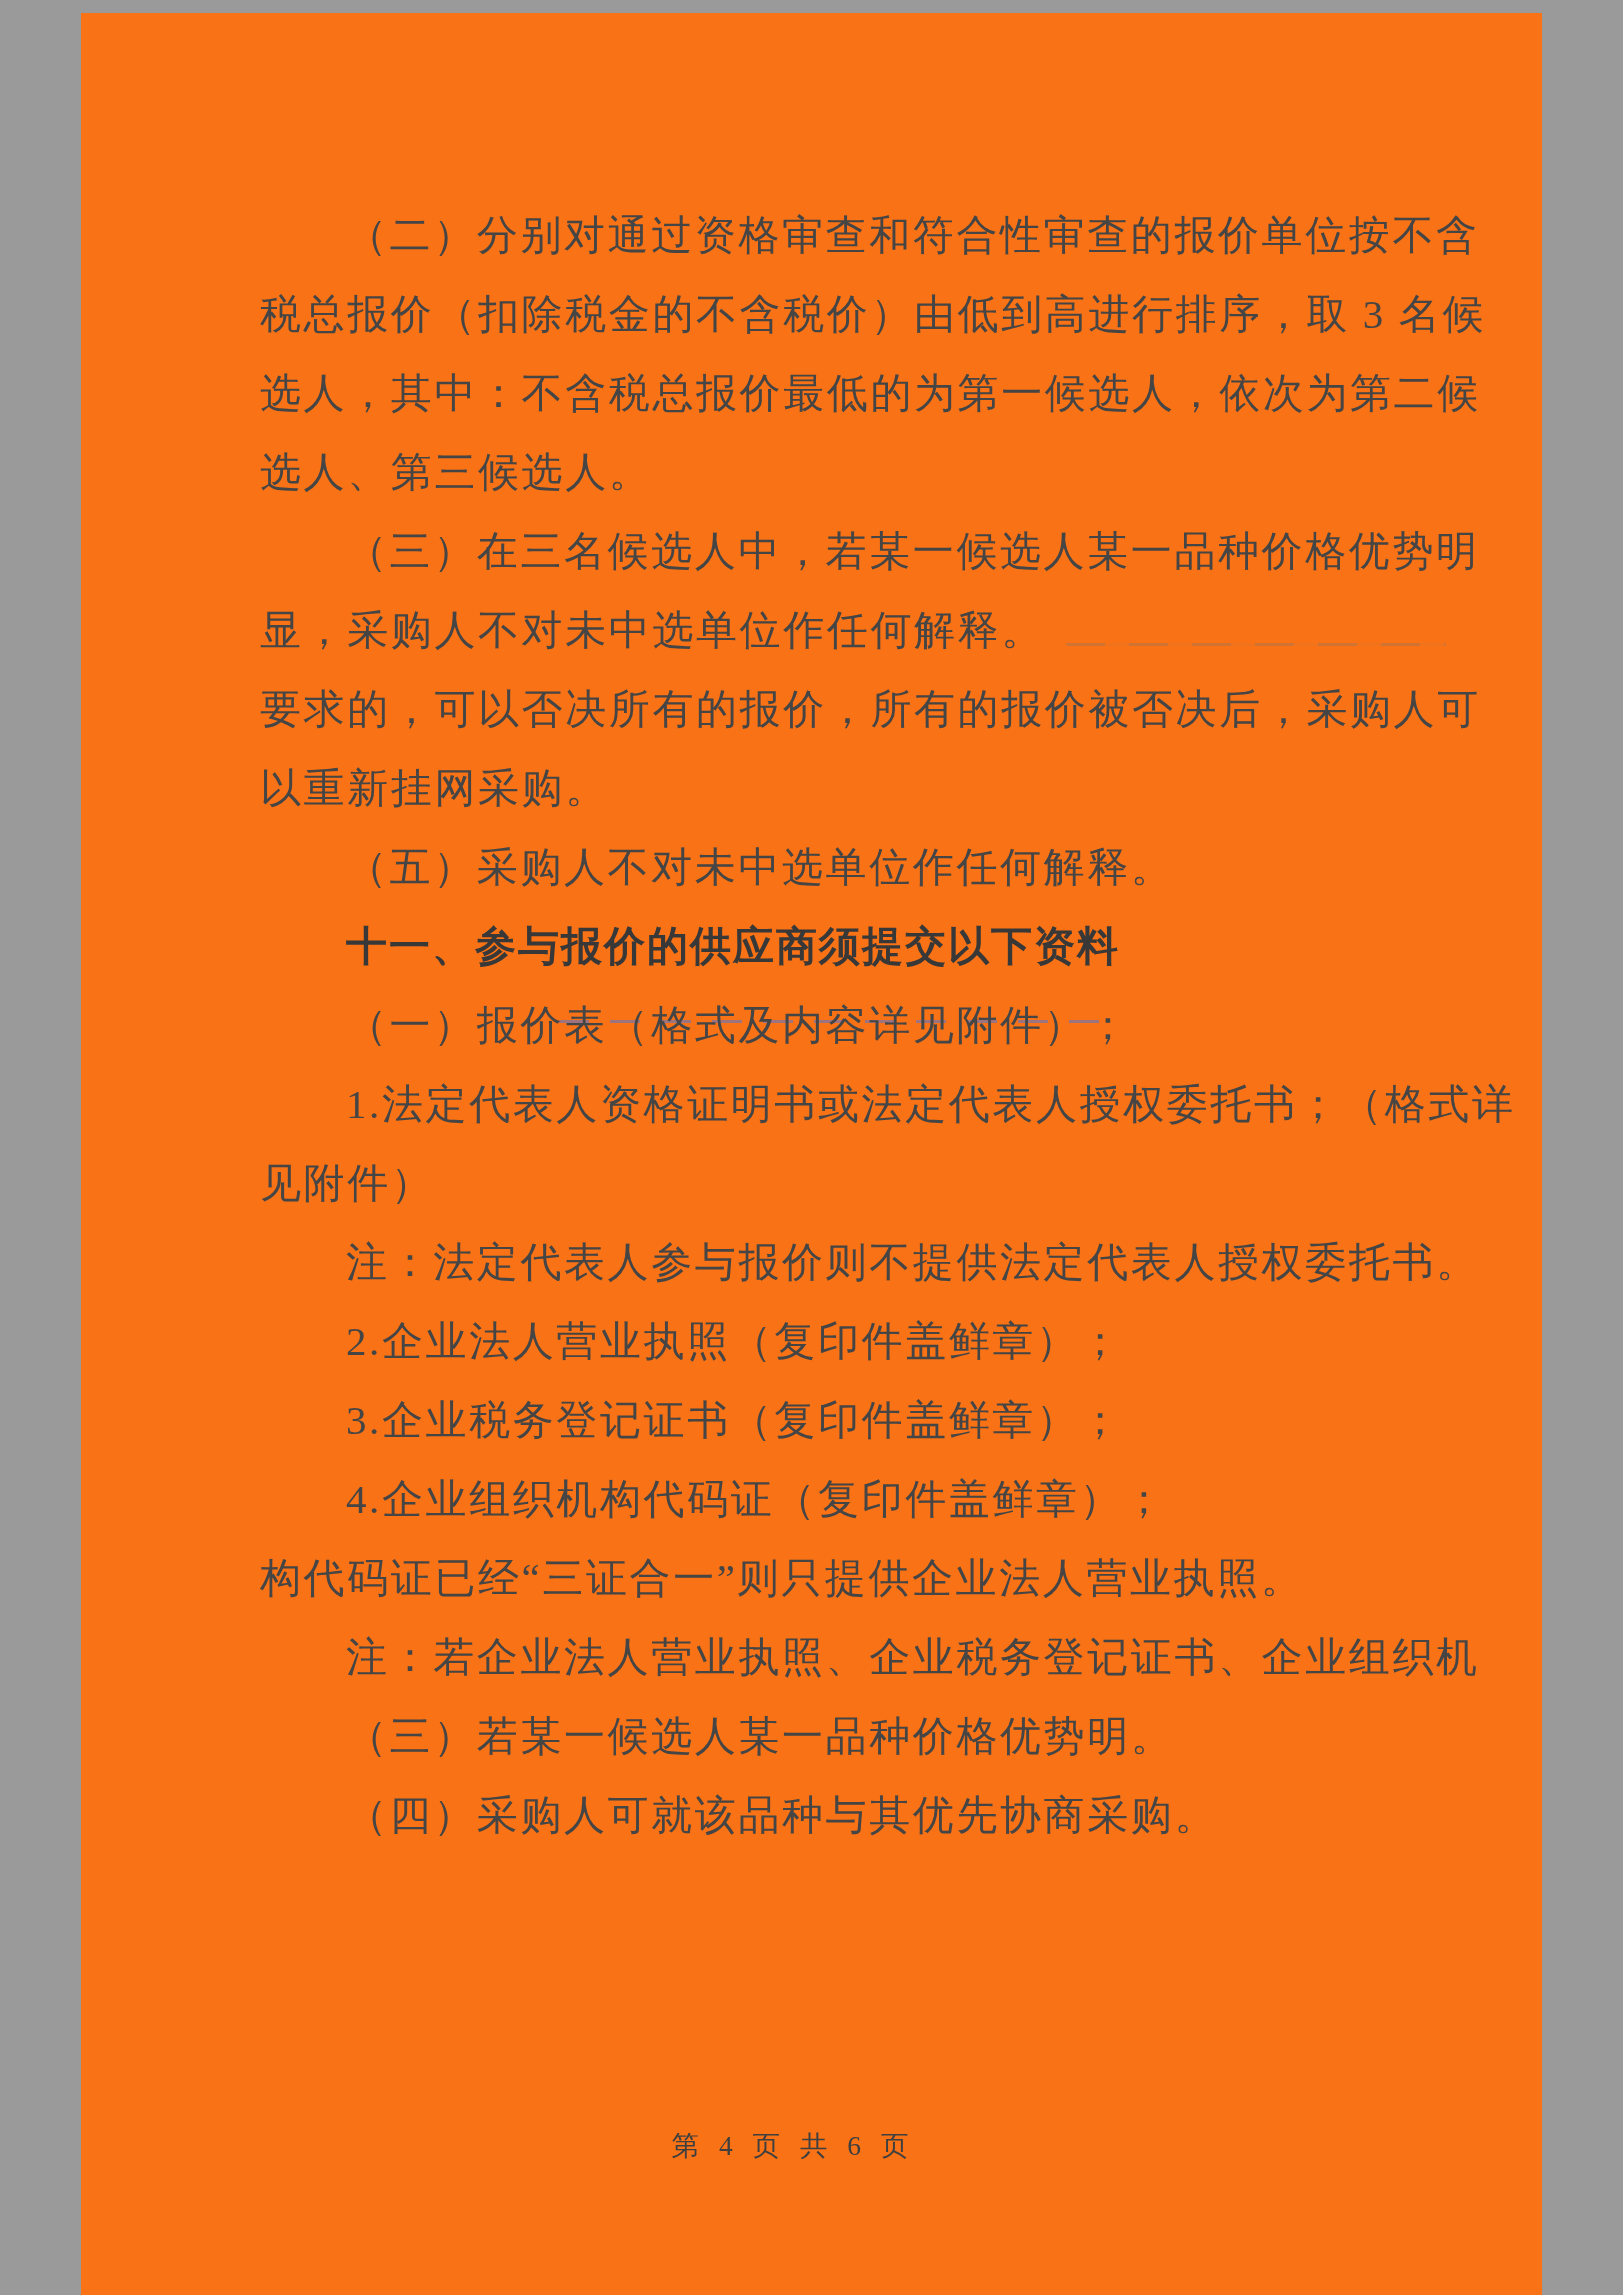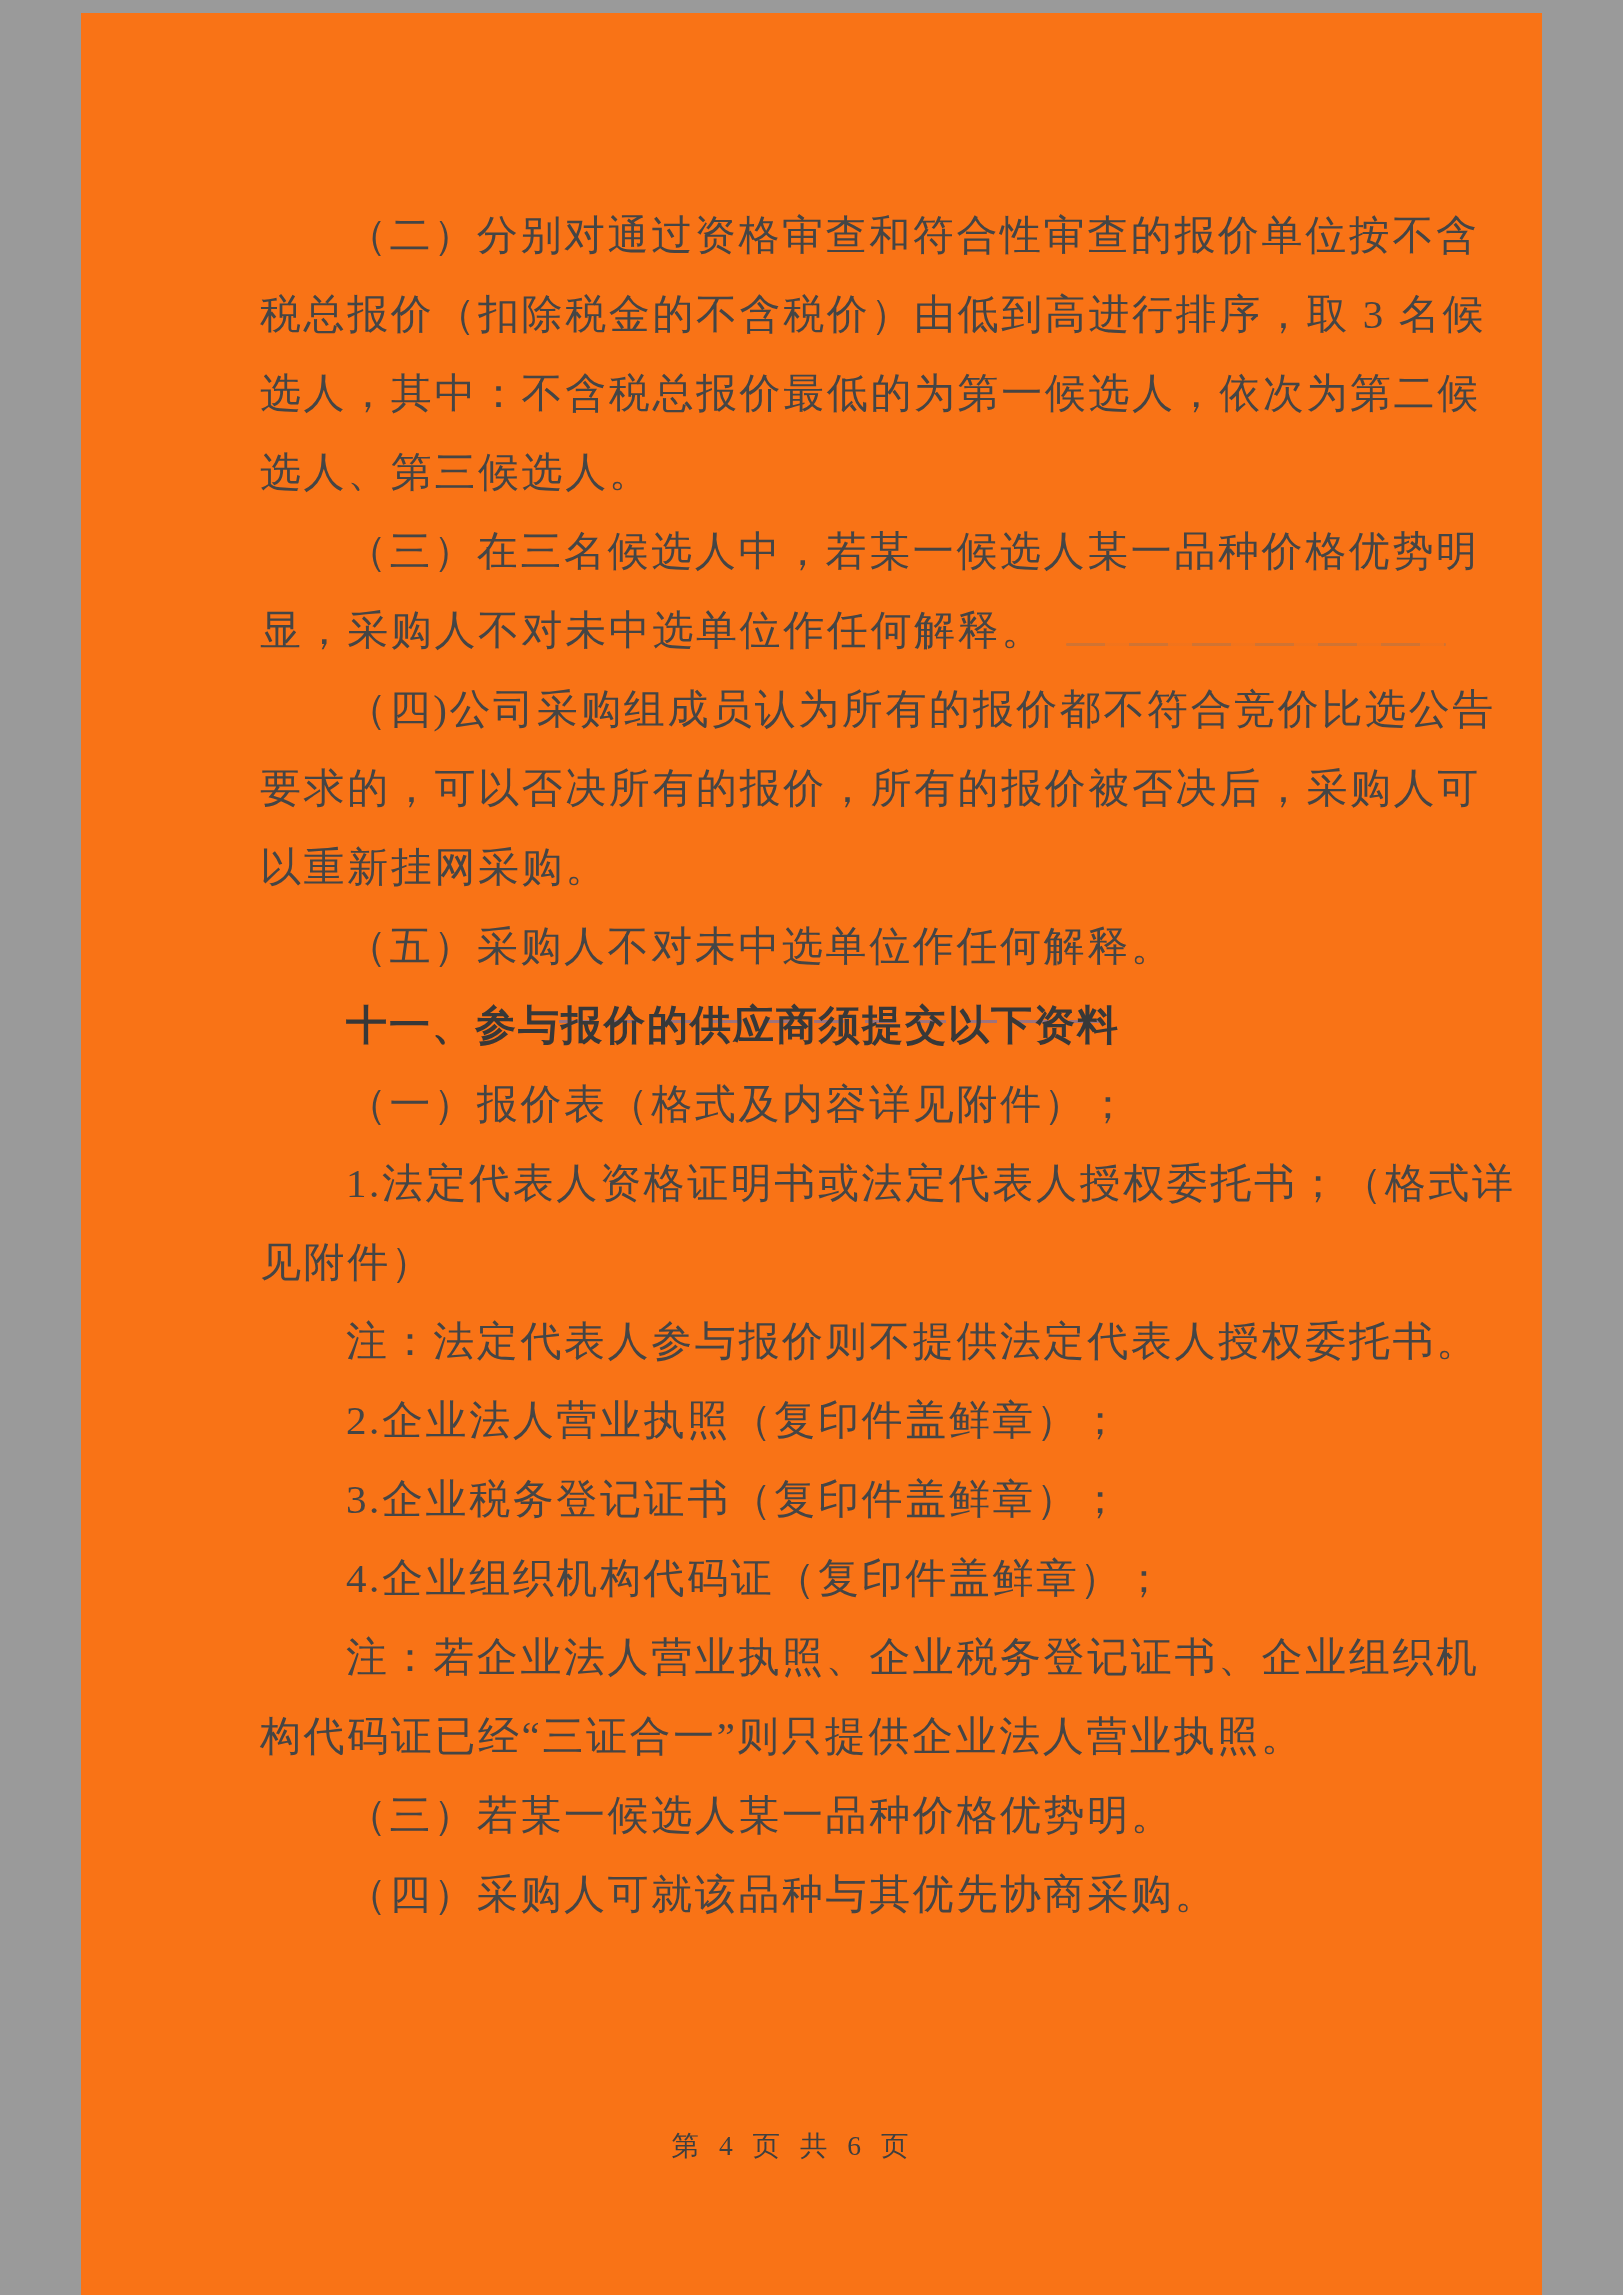--- a/index.html
+++ b/index.html
@@ -105,34 +105,33 @@
   <div class="artifact orange-mark"></div>
   <div class="artifact orange-mark-tick"></div>
 
   <main class="doc">
     <div class="line indent">（二）分别对通过资格审查和符合性审查的报价单位按不含</div>
     <div class="line">税总报价（扣除税金的不含税价）由低到高进行排序，取 3 名候</div>
     <div class="line">选人，其中：不含税总报价最低的为第一候选人，依次为第二候</div>
     <div class="line">选人、第三候选人。</div>
     <div class="line indent">（三）在三名候选人中，若某一候选人某一品种价格优势明</div>
     <div class="line">显，采购人不对未中选单位作任何解释。</div>
-    <div class="line indent">（四)公司采购组成员认为所有的报价都不符合竞价比选公告</div>
     <div class="line">要求的，可以否决所有的报价，所有的报价被否决后，采购人可</div>
     <div class="line">以重新挂网采购。</div>
     <div class="line indent">（五）采购人不对未中选单位作任何解释。</div>
     <div class="line indent heading">十一、参与报价的供应商须提交以下资料</div>
     <div class="line indent">（一）报价表（格式及内容详见附件）；</div>
     <div class="line indent">1.法定代表人资格证明书或法定代表人授权委托书；（格式详</div>
     <div class="line">见附件）</div>
     <div class="line indent">注：法定代表人参与报价则不提供法定代表人授权委托书。</div>
     <div class="line indent">2.企业法人营业执照（复印件盖鲜章）；</div>
     <div class="line indent">3.企业税务登记证书（复印件盖鲜章）；</div>
     <div class="line indent">4.企业组织机构代码证（复印件盖鲜章）；</div>
+    <div class="line">构代码证已经“三证合一”则只提供企业法人营业执照。</div>
     <div class="line indent">注：若企业法人营业执照、企业税务登记证书、企业组织机</div>
-    <div class="line">构代码证已经“三证合一”则只提供企业法人营业执照。</div>
     <div class="line indent">（三）若某一候选人某一品种价格优势明。</div>
     <div class="line indent">（四）采购人可就该品种与其优先协商采购。</div>
   </main>
 
   <footer class="footer">
     <span>第 4 页 共 6 页</span>
   </footer>
 
 </div>
 

